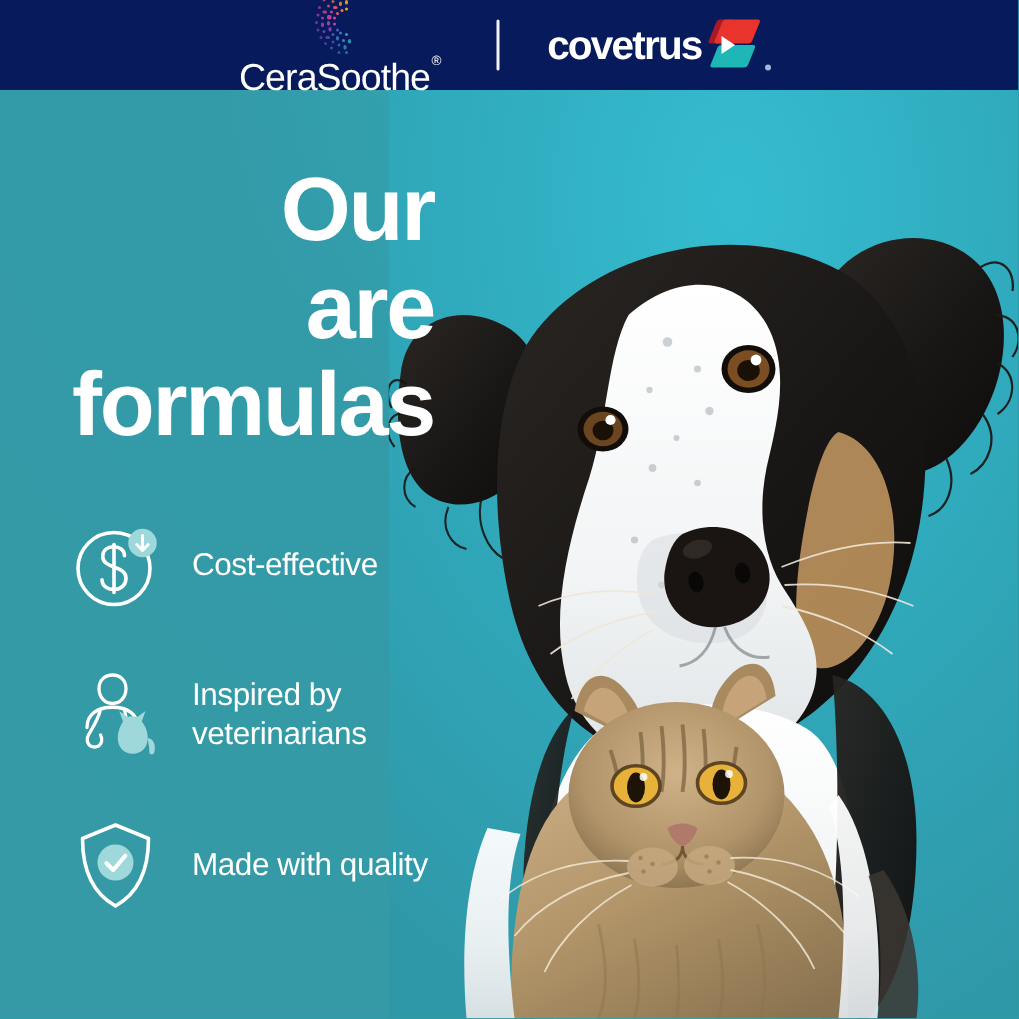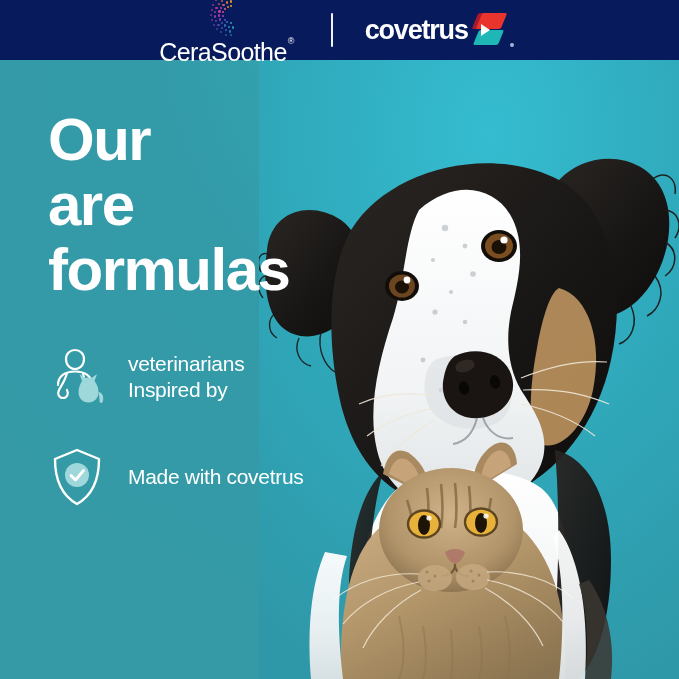--- a/index.html
+++ b/index.html
@@ -73,20 +73,21 @@
     position:absolute;right:0;top:60px;width:420px;height:619px;z-index:5;
     overflow:hidden;
   }
 
   
   .headline{
     position:absolute;left:48px;top:108px;z-index:30;
     color:#ffffff;font-weight:bold;font-size:60px;line-height:1.08;
     letter-spacing:-1.5px;
     text-shadow:0 0 1px rgba(0,0,0,.02);
+    text-align:right;
   }
   .headline div{white-space:nowrap;}
 
   
   .features{position:absolute;left:46px;top:345px;z-index:30;width:320px;}
   .feature{display:flex;align-items:center;margin-bottom:36px;}
   .feat-icon{width:64px;height:64px;flex:0 0 64px;position:relative;}
   .feat-label{
     color:#ffffff;font-size:21px;line-height:1.22;letter-spacing:-0.3px;
     margin-left:18px;
@@ -372,20 +373,36 @@
   </div>
 
   <div class="headline">
     <div>Our</div>
     <div>are</div>
     <div>formulas</div>
   </div>
 
   <div class="features">
 
+    <div class="feature">
+      <div class="feat-icon">
+        <svg width="64" height="64" viewBox="0 0 64 64">
+          <circle cx="30" cy="34" r="24" fill="none" stroke="#ffffff" stroke-width="2.4"></circle>
+          <path d="M30 18 L30 50" stroke="#ffffff" stroke-width="2.4" stroke-linecap="round"></path>
+          <path d="M37 25.5 C 37 21.5, 33.5 19.5, 30 19.5 C 25.5 19.5, 22.5 22, 22.5 26
+                   C 22.5 30.5, 27 31.8, 30 33 C 33.5 34.4, 38 35.8, 38 40.5
+                   C 38 45, 34.5 48, 30 48 C 25.5 48, 22 45.5, 22 41.5" fill="none" stroke="#ffffff" stroke-width="2.4" stroke-linecap="round"></path>
+          <circle cx="49" cy="17" r="9.5" fill="#9fd8da"></circle>
+          <path d="M49 12 L49 21.5 M45.2 18 L49 22 L52.8 18" stroke="#ffffff" stroke-width="2" fill="none" stroke-linecap="round" stroke-linejoin="round"></path>
+        </svg>
+      </div>
+      <div class="feat-label">
+        <span>Cost-effective</span>
+      </div>
+    </div>
 
     <div class="feature">
       <div class="feat-icon">
         <svg width="64" height="64" viewBox="0 0 64 64">
           <path d="M20 14 C 20 8.5, 24 5, 29 5 C 34 5, 38 8.5, 38 14
                    C 38 20, 34 24, 29 24 C 24 24, 20 20, 20 14 Z" fill="none" stroke="#ffffff" stroke-width="2.2"></path>
           <path d="M12 40 C 12 31, 19 26.5, 29 26.5 C 39 26.5, 46 31, 46 40" fill="none" stroke="#ffffff" stroke-width="2.2" stroke-linecap="round"></path>
           <path d="M21 28 C 19 36, 15 41, 13 45 C 11 49, 13 53, 17 53 C 21 53, 23 49, 21 45" fill="none" stroke="#ffffff" stroke-width="2.2" stroke-linecap="round"></path>
           <path d="M37 28 C 38 34, 39 38, 39 41" fill="none" stroke="#ffffff" stroke-width="2.2" stroke-linecap="round"></path>
           <circle cx="39" cy="43" r="3.4" fill="none" stroke="#ffffff" stroke-width="2"></circle>
@@ -393,33 +410,33 @@
           <g fill="#9fd8da">
             <path d="M36 36 L33.5 29 L39 33 C 41 32.3, 43.5 32.3, 45.5 33 L51 29 L48.5 36
                      C 51 39, 52.5 43, 52.5 47 C 52.5 53, 48.5 57.5, 42.5 57.5
                      C 36.5 57.5, 32.5 53, 32.5 47 C 32.5 43, 34 39, 36 36 Z"></path>
             <path d="M52.5 47 C 56 47.5, 58 51, 57 56 C 56.6 58, 55 58.5, 54 57.5
                      C 53 56.5, 54 54, 53 51 Z"></path>
           </g>
         </svg>
       </div>
       <div class="feat-label">
+        <span>Inspired by</span>
         <span>veterinarians</span>
-        <span>Inspired by</span>
       </div>
     </div>
 
     <div class="feature">
       <div class="feat-icon">
         <svg width="64" height="64" viewBox="0 0 64 64">
           <path d="M31 5 L53 14 C 53 34, 47 50, 31 59 C 15 50, 9 34, 9 14 Z" fill="none" stroke="#ffffff" stroke-width="2.4" stroke-linejoin="round"></path>
           <circle cx="31" cy="30" r="12" fill="#9fd8da"></circle>
           <path d="M25 30.5 L29.5 35 L37.5 25.5" stroke="#ffffff" stroke-width="2.8" fill="none" stroke-linecap="round" stroke-linejoin="round"></path>
         </svg>
       </div>
       <div class="feat-label">
-        <span>Made with covetrus</span>
+        <span>Made with quality</span>
       </div>
     </div>
 
   </div>
 
 </div>
 
 </body></html>

